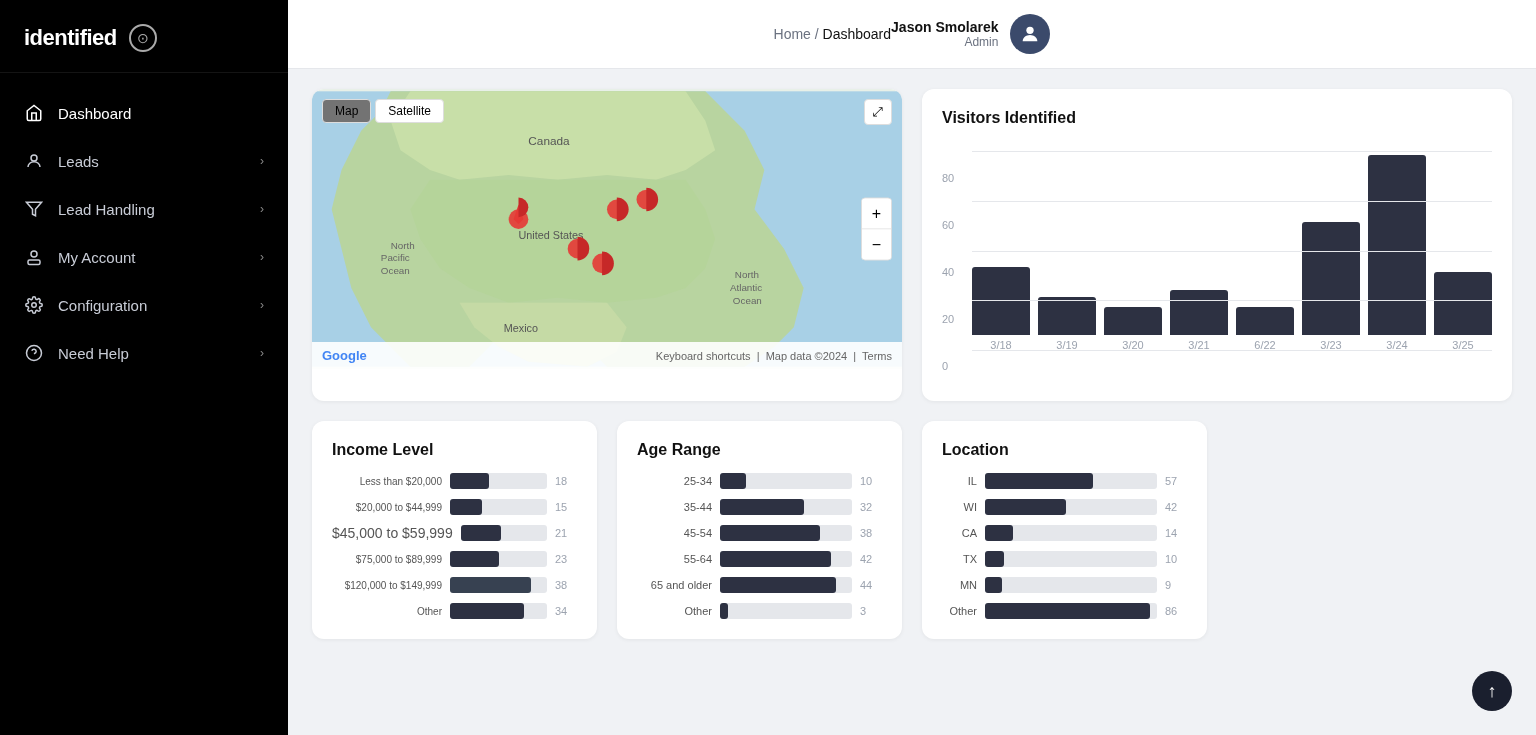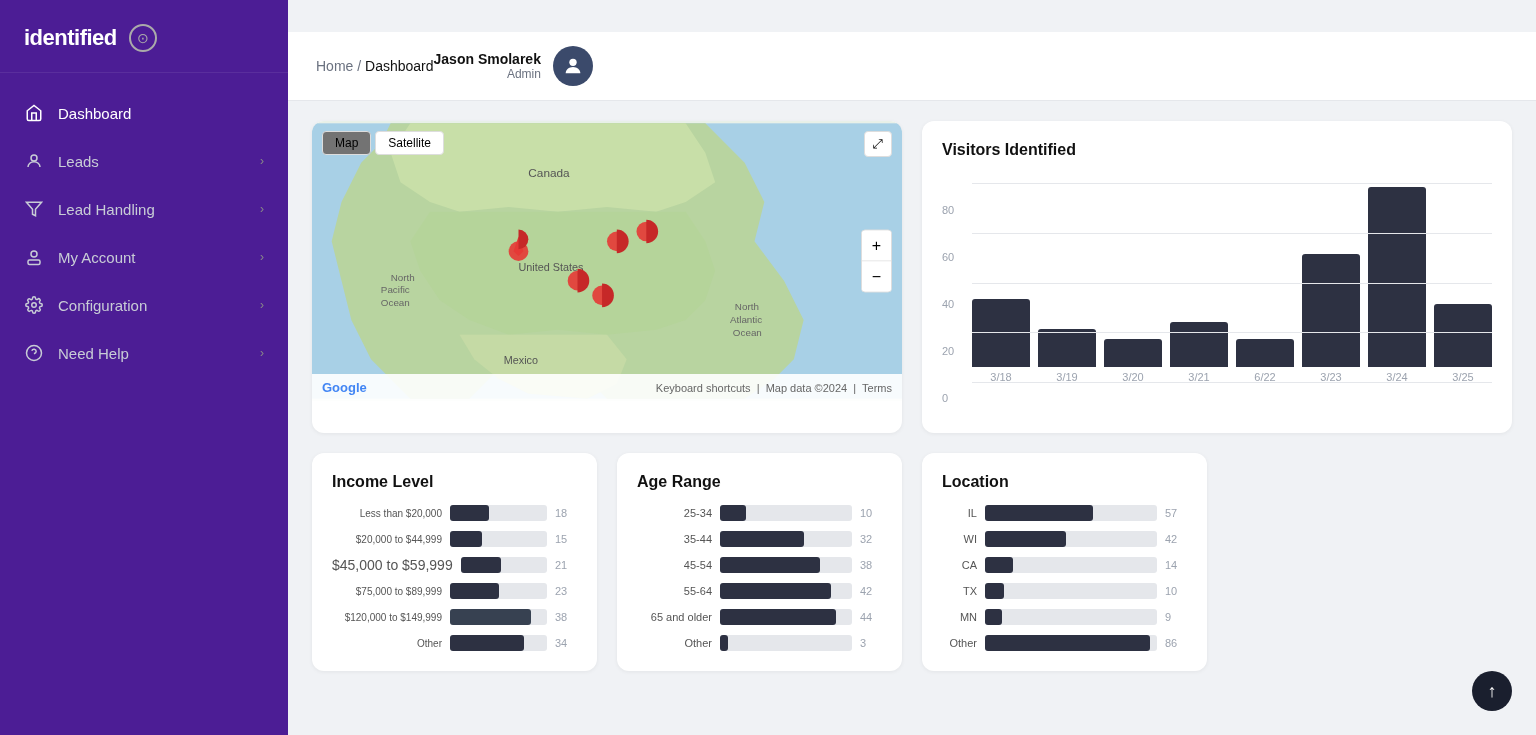--- a/index.html
+++ b/index.html
@@ -2,21 +2,21 @@
 <html><head>
   <meta charset="utf-8">
   <style>
     * { margin: 0; padding: 0; box-sizing: border-box; }
     body { font-family: -apple-system, BlinkMacSystemFont, 'Segoe UI', sans-serif; background: #f0f2f5; display: flex; height: 735px; overflow: hidden; }
 
     
     .sidebar {
       width: 288px;
       min-width: 288px;
-      background: #4c1d95;
+      background: #000000;
       color: #fff;
       display: flex;
       flex-direction: column;
       height: 100%;
     }
     .sidebar-logo {
       padding: 24px 20px 20px 24px;
       display: flex;
       align-items: center;
       gap: 12px;
@@ -63,24 +63,23 @@
       flex-direction: column;
       overflow: hidden;
     }
 
     
     .header {
       background: #fff;
       padding: 14px 28px;
       display: flex;
       align-items: center;
-      justify-content: flex-start;
+      justify-content: center;
       border-bottom: 1px solid #e5e7eb;
       min-height: 65px;
-      margin-top: 32px;
     }
     .breadcrumb {
       font-size: 14px;
       color: #6b7280;
     }
     .breadcrumb .current { color: #111; font-weight: 500; }
     .header-user {
       display: flex;
       align-items: center;
       gap: 12px;

